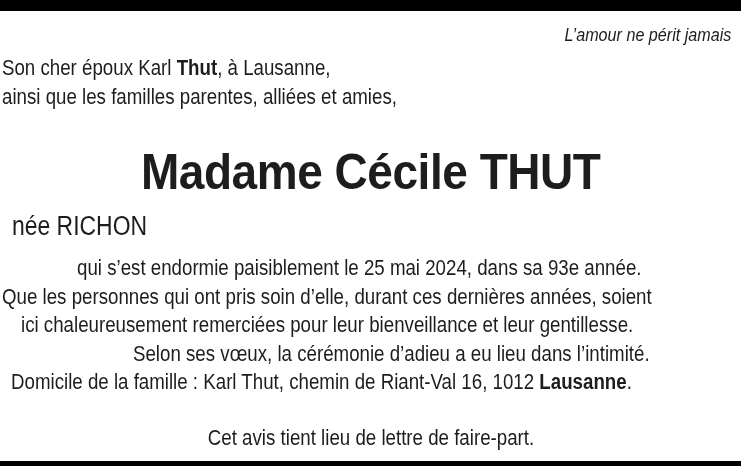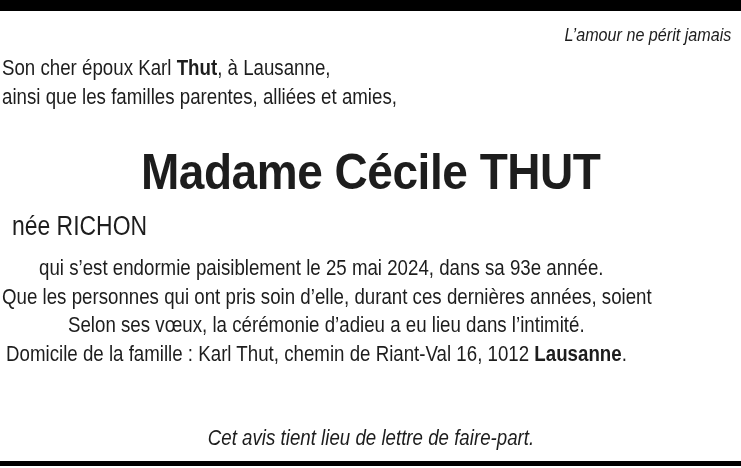--- a/index.html
+++ b/index.html
@@ -48,26 +48,26 @@
   }
   .name-line .cx { transform: scaleX(0.92); }
   .maiden-line {
     position: absolute; top: 209px; left: 0; right: 0;
     text-align: left;
     font-size: 27px; line-height: 34px;
   }
   .body-block {
     position: absolute; top: 254px; left: 2px; right: 0;
     font-size: 22px; line-height: 28.5px;
-    text-align: center;
+    text-align: right;
   }
   .footer-line {
     position: absolute; top: 424px; left: 0; right: 0;
     text-align: center;
-    font-size: 22px; line-height: 28px; font-style: italic;
+    font-size: 22px; line-height: 28px;
   }
   b { font-weight: bold; }
 </style>
 </head>
 <body>
 
 <div class="bar bar-top"></div>
 
 <div class="epigraph ox-right">
   <span class="cx">L’amour ne périt jamais</span>
@@ -93,20 +93,23 @@
 </div>
 
 <div class="body-block ox-left">
   <div class="line">
     <span class="cx">qui s’est endormie paisiblement le 25 mai 2024, dans sa 93e année.</span>
   </div>
   <div class="line">
     <span class="cx">Que les personnes qui ont pris soin d’elle, durant ces dernières années, soient</span>
   </div>
   <div class="line">
+    <span class="cx">ici chaleureusement remerciées pour leur bienveillance et leur gentillesse.</span>
+  </div>
+  <div class="line">
     <span class="cx">Selon ses vœux, la cérémonie d’adieu a eu lieu dans l’intimité.</span>
   </div>
   <div class="line">
     <span class="cx">
       <span>Domicile de la famille : Karl Thut, chemin de Riant-Val 16, 1012 </span><b>Lausanne</b><span>.</span>
     </span>
   </div>
 </div>
 
 <div class="footer-line ox-center">

